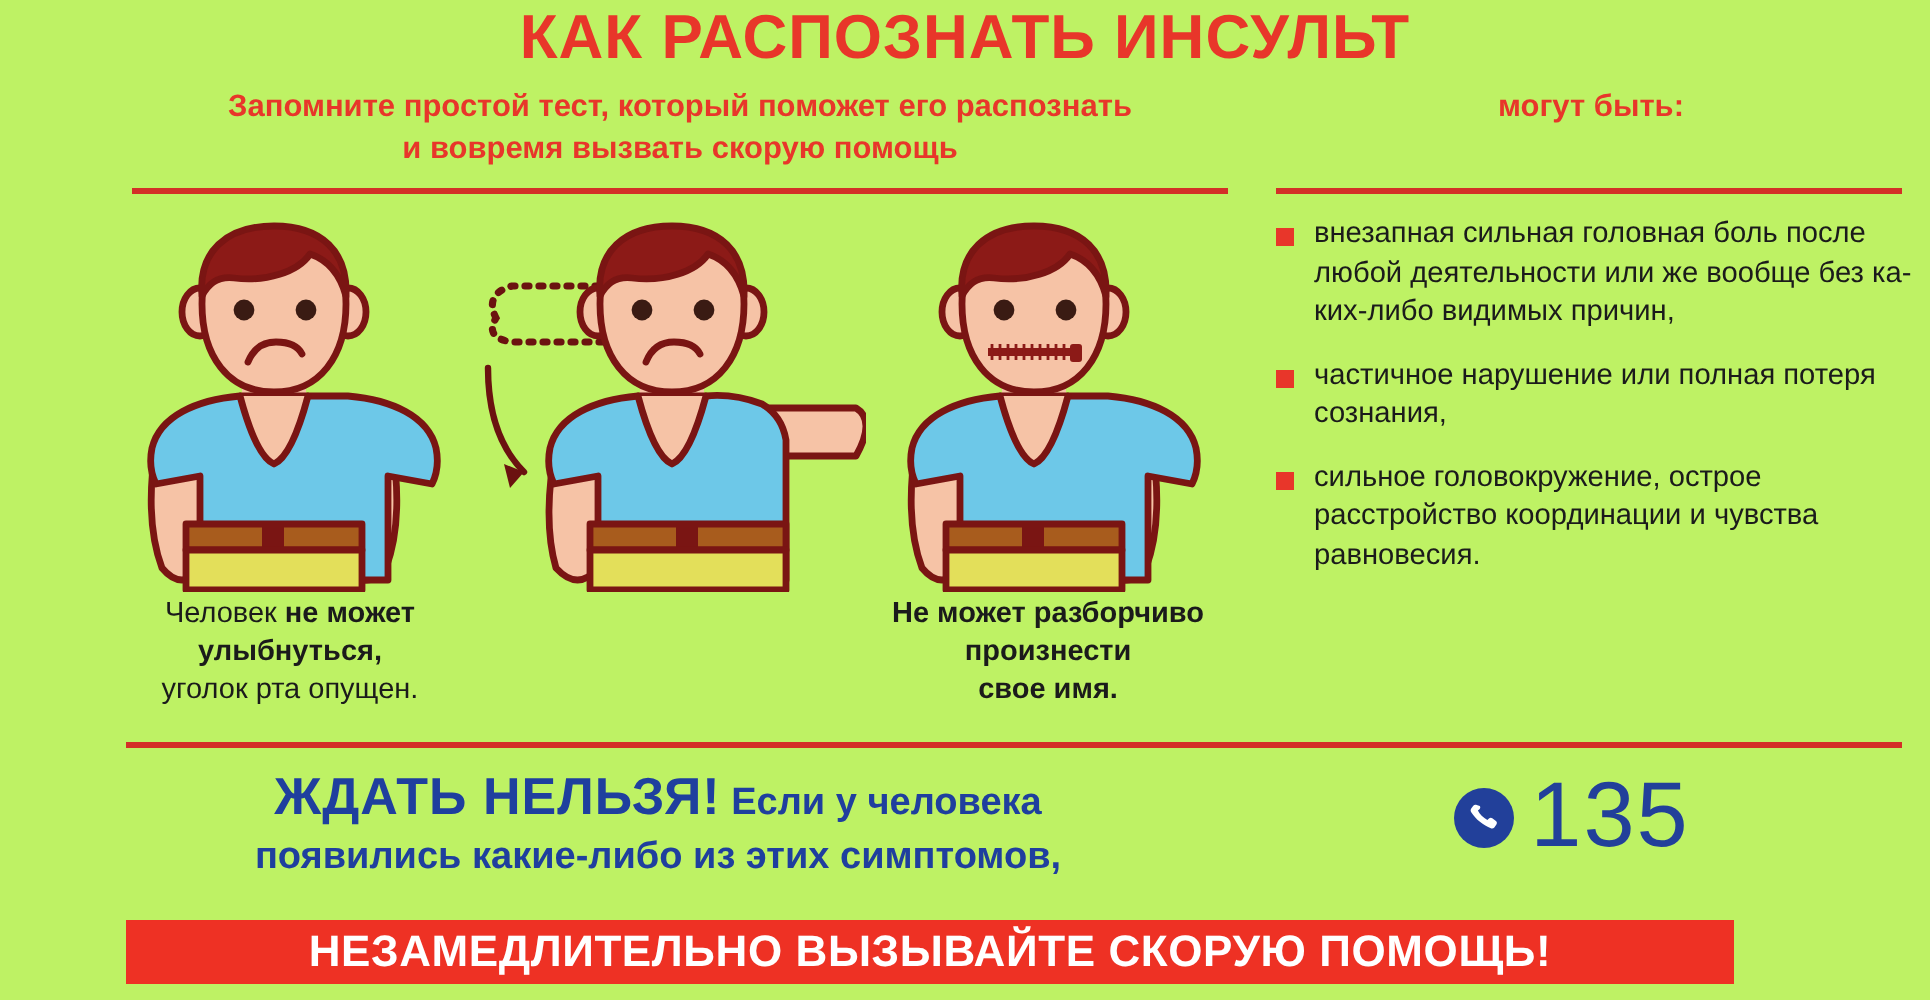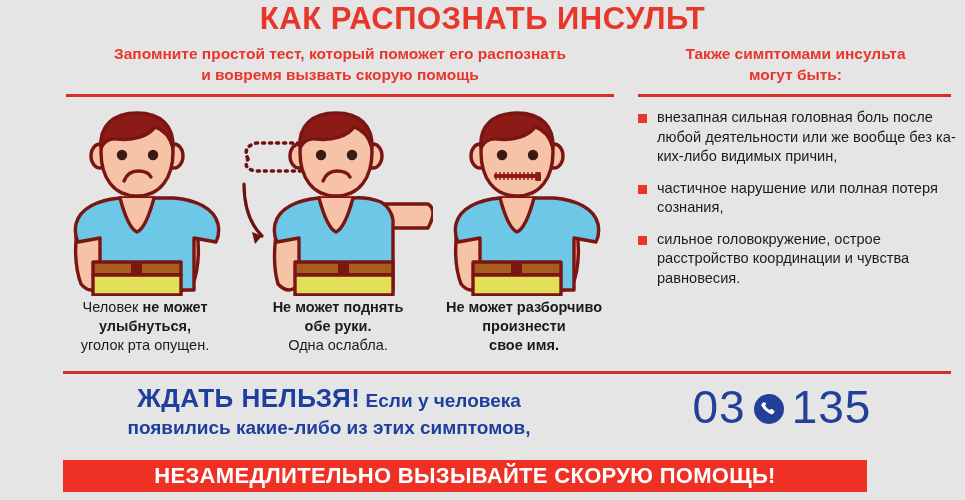--- a/index.html
+++ b/index.html
@@ -3,21 +3,21 @@
 <meta charset="utf-8">
 <style>
   html,body{margin:0;padding:0;}
   body{
     width:965px;height:500px;
     background:#ffffff;
     font-family:"Liberation Sans","DejaVu Sans",sans-serif;
     overflow:hidden;
     position:relative;
   }
-  #poster{position:absolute;inset:0;background:#e5e5e5;}
+  #poster{position:absolute;inset:0;background:#bef264;}
 
   
   .title{
     position:absolute;left:0;top:2px;width:965px;
     text-align:center;
     color:#e8362a;
     font-weight:bold;
     font-size:31px;
     letter-spacing:.5px;
     line-height:34px;
@@ -112,21 +112,20 @@
 <div id="poster">
 
   <div class="title">КАК РАСПОЗНАТЬ ИНСУЛЬТ</div>
 
   <div class="subhead-left">
     <div>Запомните простой тест, который поможет его распознать</div>
     <div>и вовремя вызвать скорую помощь</div>
   </div>
 
   <div class="subhead-right">
-    <div>Также симптомами инсульта</div>
     <div>могут быть:</div>
   </div>
 
   <div class="rule rule-left"></div>
   <div class="rule rule-right"></div>
   <div class="rule rule-mid"></div>
 
   <div class="figures">
 
     <div class="figure fig1">
@@ -242,25 +241,20 @@
       </svg>
     </div>
   </div>
 
   <div class="caption cap1">
     <span>Человек </span><b>не может</b><br>
     <b>улыбнуться,</b><br>
     <span>уголок рта опущен.</span>
   </div>
 
-  <div class="caption cap2">
-    <b>Не может поднять</b><br>
-    <b>обе руки.</b><br>
-    <span>Одна ослабла.</span>
-  </div>
 
   <div class="caption cap3">
     <b>Не может разборчиво</b><br>
     <b>произнести</b><br>
     <b>свое имя.</b>
   </div>
 
   <div class="bullets">
     <div class="bullet">
       <span class="bullet-marker"></span>
@@ -275,21 +269,20 @@
       <span class="bullet-text">сильное головокружение, острое расстройство коорди­нации и чувства равновесия.</span>
     </div>
   </div>
 
   <div class="blue-text">
     <span class="big">ЖДАТЬ НЕЛЬЗЯ!</span><span> Если у человека</span><br>
     <span>появились какие-либо из этих симптомов,</span>
   </div>
 
   <div class="phone-block">
-    <span class="phone-num">03</span>
     <span class="phone-badge">
       <svg width="19" height="19" viewBox="0 0 24 24" aria-hidden="true">
         <path d="M6.8 3.2c-.7-.5-1.7-.3-2.2.4L3.3 5.4c-.5.7-.5 1.6 0 2.3 1.4 2.2 3.3 4.3 5.5 6.1 2.2 1.8 4.6 3.2 6.9 4.1.8.3 1.7.1 2.2-.6l1.3-1.8c.5-.7.4-1.7-.3-2.2l-2.3-1.7c-.6-.5-1.5-.4-2.1.1l-1 .9c-1.3-.7-2.5-1.6-3.6-2.6-1-1-1.8-2.1-2.4-3.3l1-.9c.6-.5.7-1.4.2-2L6.8 3.2z" fill="#ffffff"></path>
       </svg>
     </span>
     <span class="phone-num">135</span>
   </div>
 
   <div class="banner">
     <span>НЕЗАМЕДЛИТЕЛЬНО ВЫЗЫВАЙТЕ СКОРУЮ ПОМОЩЬ!</span>

